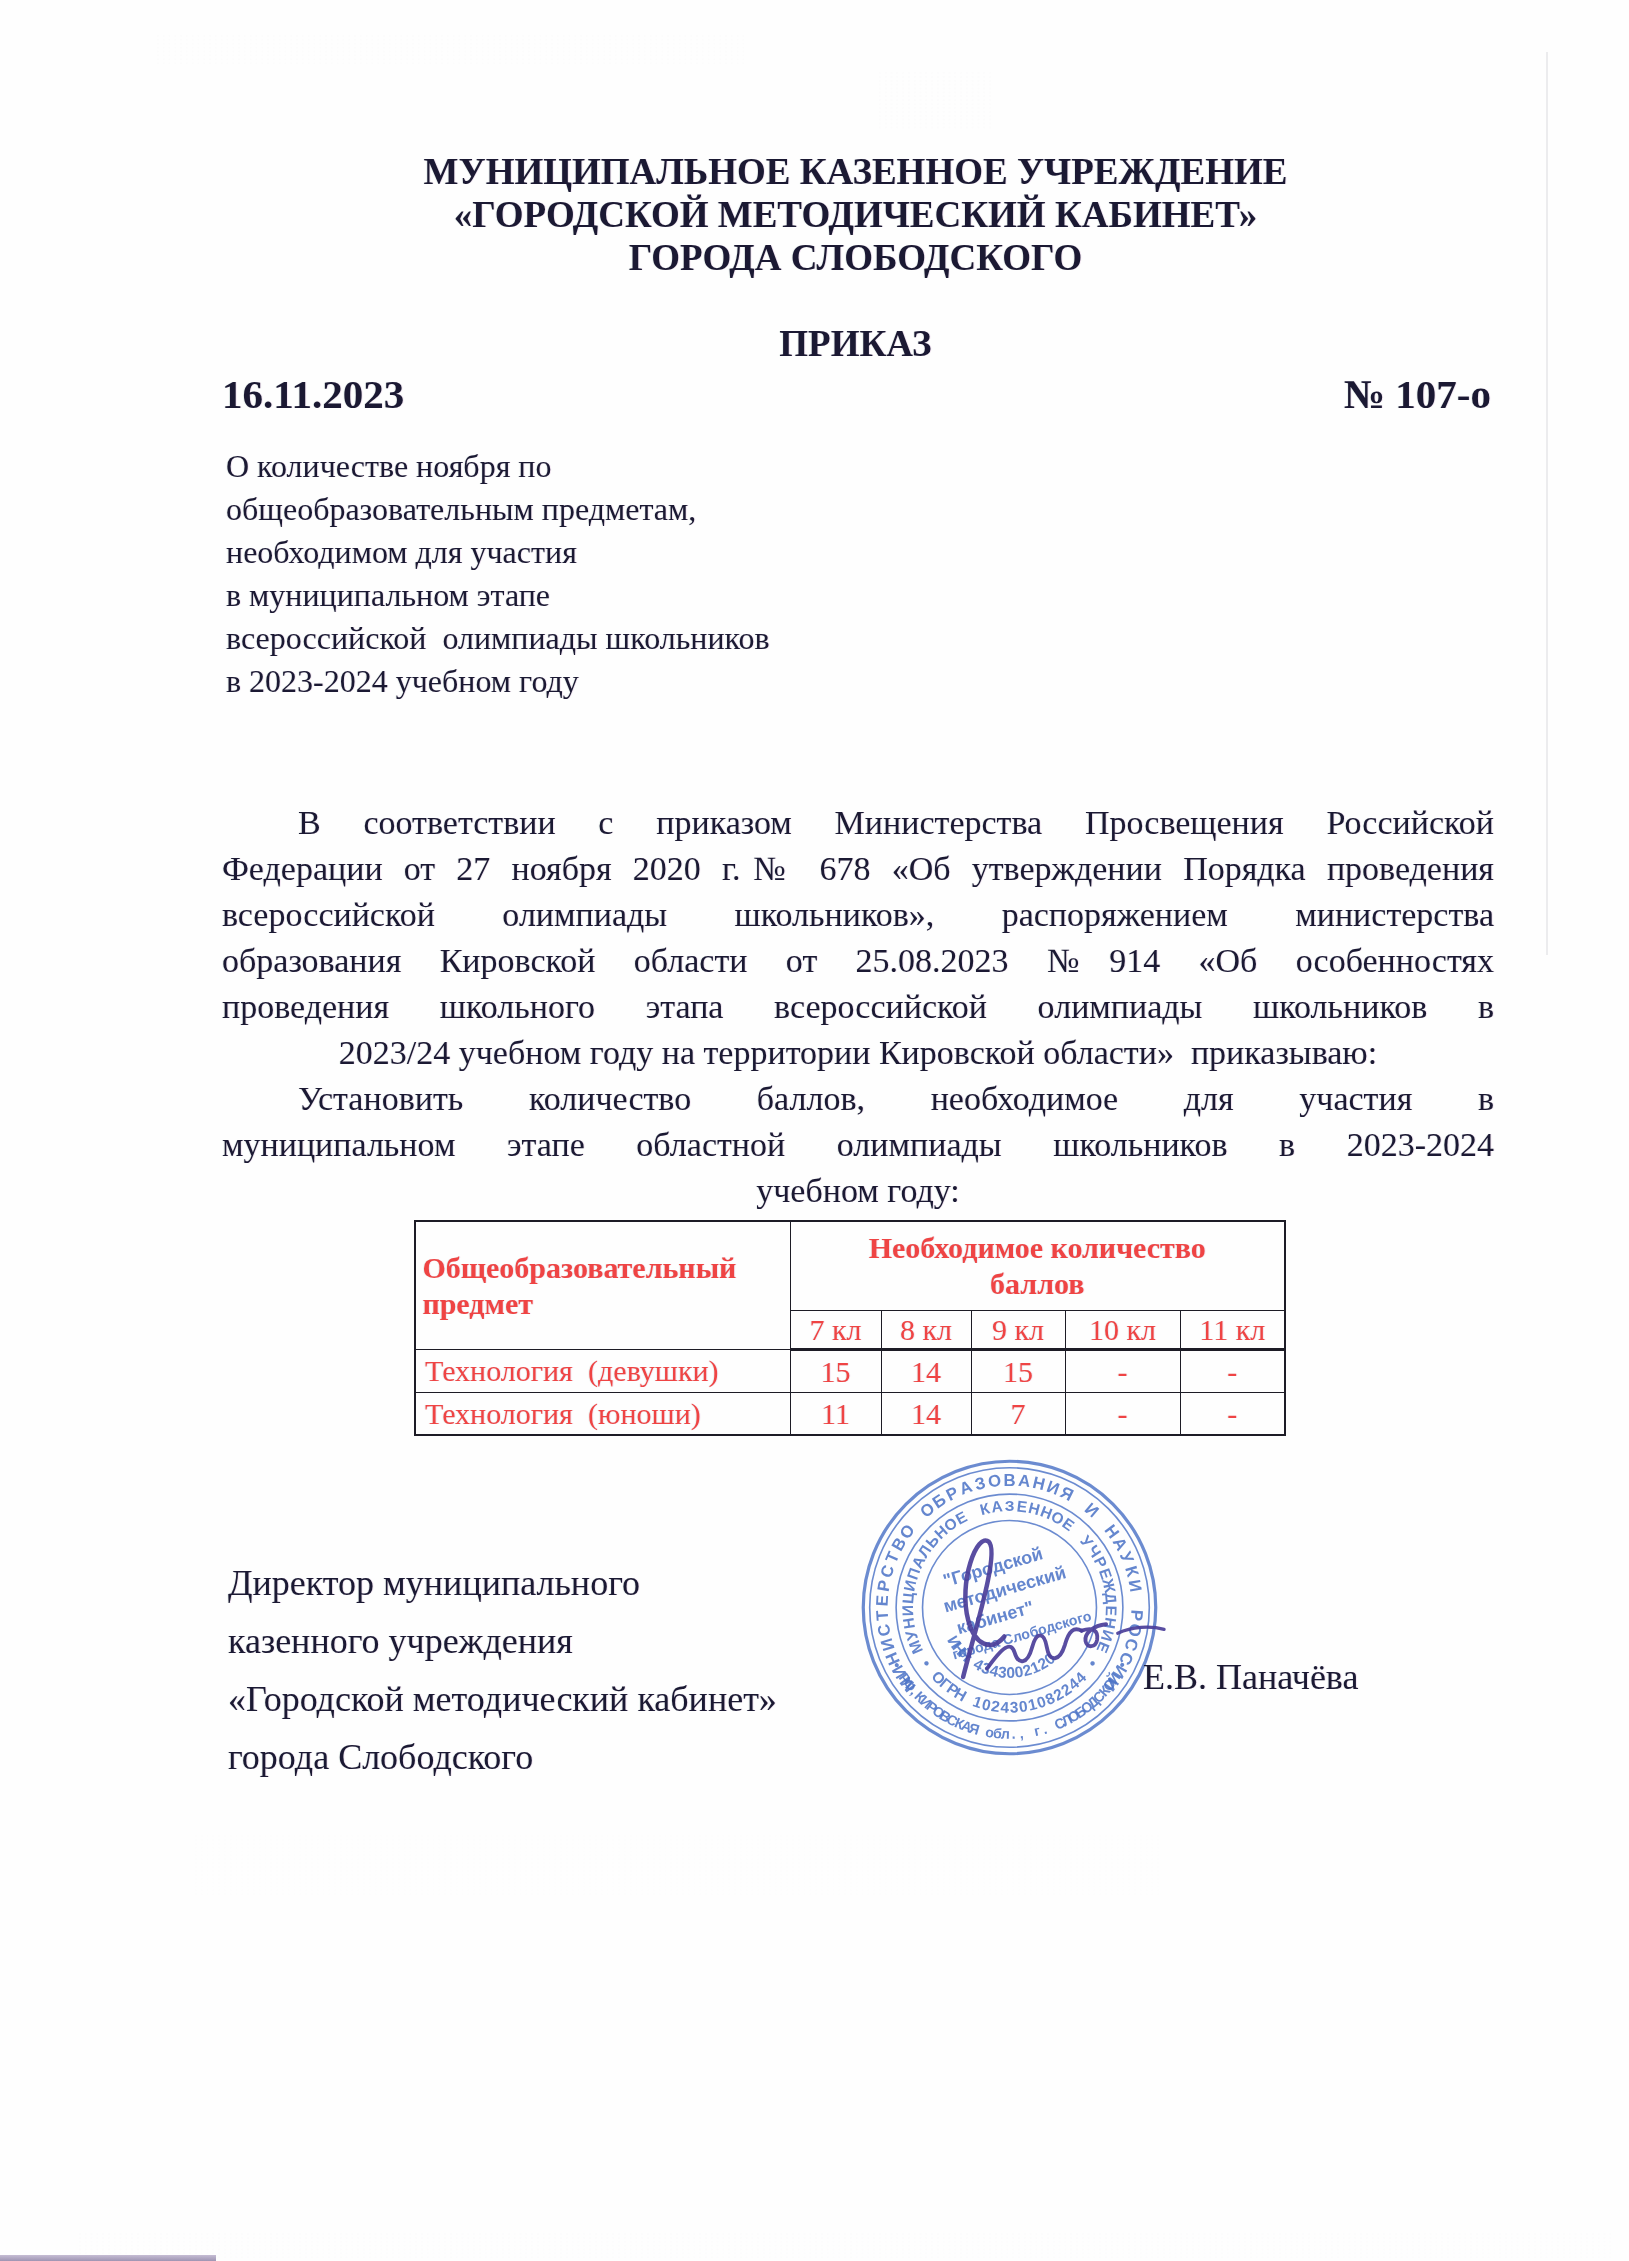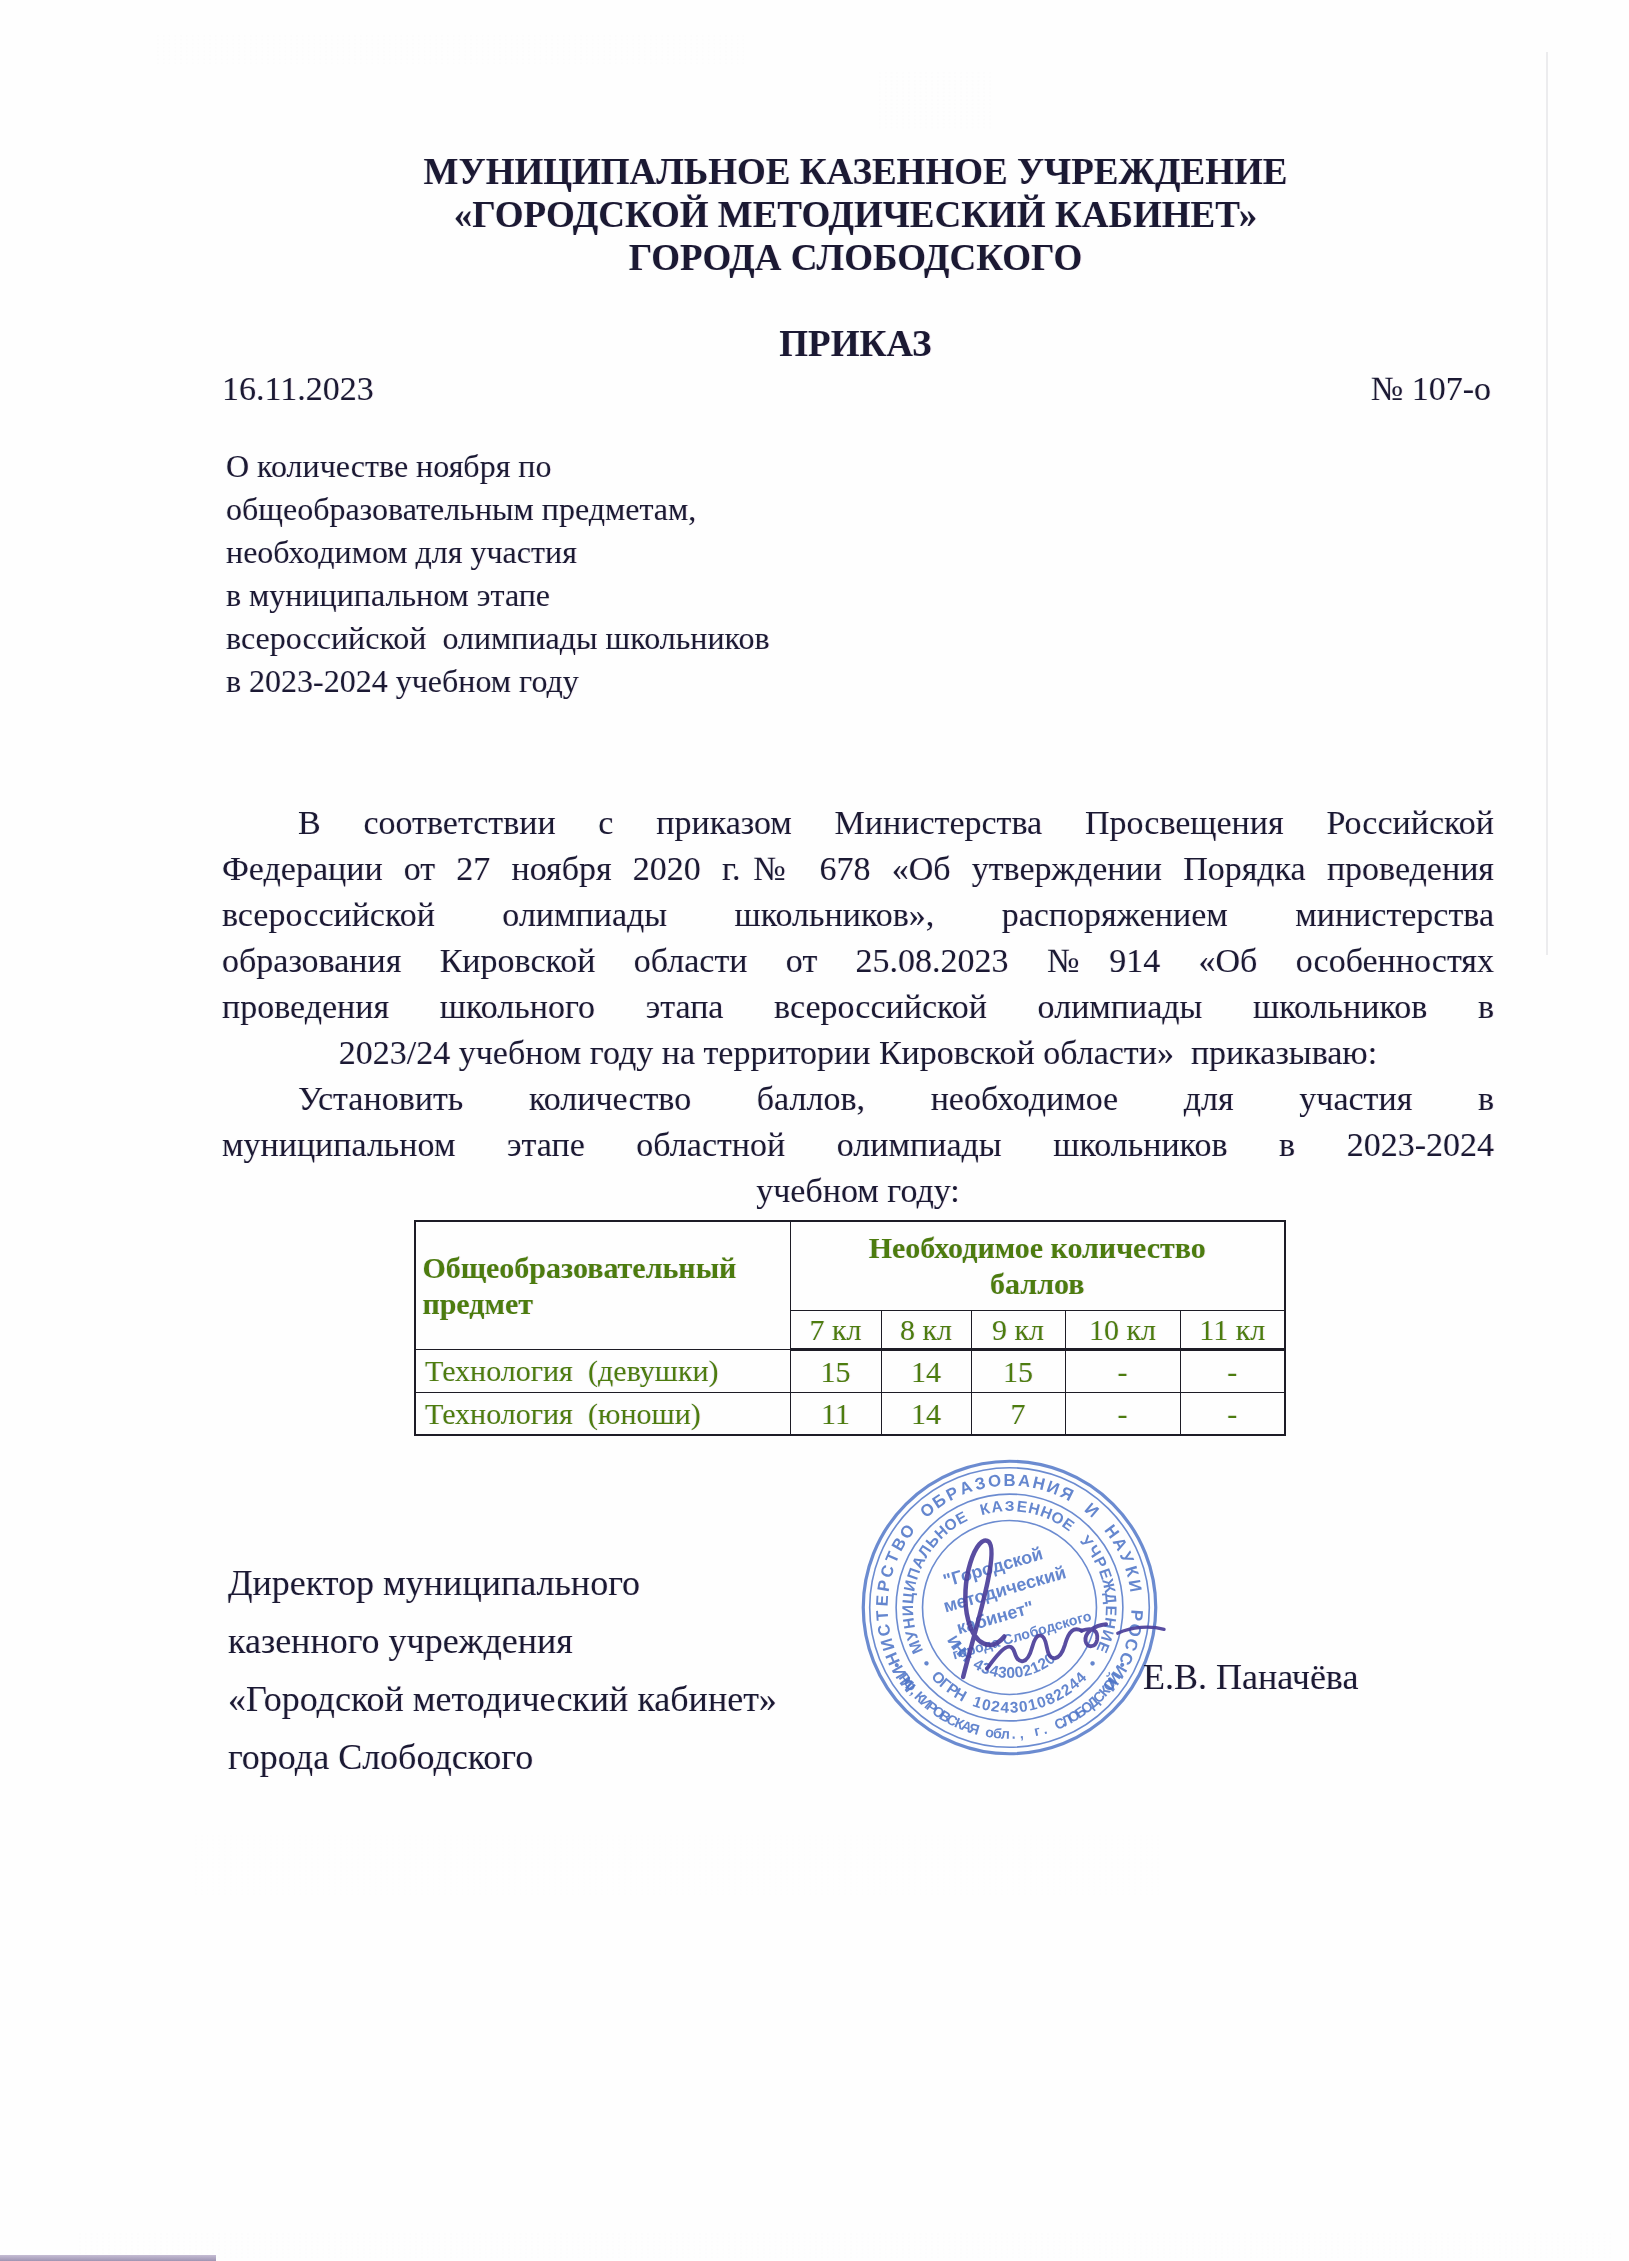--- a/index.html
+++ b/index.html
@@ -6,31 +6,31 @@
   body{
     width:1630px;height:2261px;position:relative;background:#ffffff;
     font-family:"Liberation Serif","DejaVu Serif",serif;overflow:hidden;
   }
   .paper{position:absolute;inset:0;background:#fefefe;padding-left:37px;}
   .txt{color:#1b1933;text-shadow:1px 0 0 rgba(150,40,150,.10),-1px 0 0 rgba(20,110,80,.08);}
   .org-block{position:absolute;left:222px;top:150px;width:1267px;text-align:center;
     font-weight:bold;font-size:37px;line-height:43px;}
   .doc-type{position:absolute;left:222px;top:322px;width:1267px;text-align:center;
     font-weight:bold;font-size:37px;}
-  .date-row{position:absolute;left:222px;top:370px;width:1269px;font-weight:normal;font-size:34px;}
+  .date-row{position:absolute;left:222px;top:370px;width:1269px;font-weight:bold;font-size:41px;}
   .date-row .d{float:left;}
   .date-row .n{float:right;}
   .subject{position:absolute;left:226px;top:445px;width:838px;font-size:32px;line-height:43px;}
   .subject div{white-space:pre-wrap;}
   .bodytext{position:absolute;left:222px;top:800px;width:1272px;font-size:34px;line-height:46px;}
   .jline{text-align:justify;text-align-last:justify;white-space:normal;}
   .lline{text-align:center;white-space:pre-wrap;}
   .ind{text-indent:76px;}
   table.scores{position:absolute;left:414px;top:1220px;border-collapse:collapse;
-    table-layout:fixed;font-size:30px;color:#4d7c0f;}
+    table-layout:fixed;font-size:30px;color:#ef4444;}
   table.scores td{border:1.9px solid #1d1c26;padding:0 6.4px;vertical-align:middle;}
   table.scores{border:2.6px solid #1d1c26;}
   td.hsub{vertical-align:top;font-weight:bold;padding-top:5.2px;padding-left:9px;line-height:36px;}
   td.hpts{vertical-align:top;font-weight:bold;text-align:center;padding-top:5.2px;line-height:36px;
     border-bottom-width:2.6px;}
   td.hpts .wrap{width:413px;margin:8px auto;}
   tr.classes td{text-align:center;height:37px;border-bottom-width:3.2px;font-size:30px;}
   tr.datarow td{height:41px;font-size:30px;}
   tr.datarow td.subj{padding-left:9px;word-spacing:7.7px;}
   tr.datarow td.val{text-align:center;}

